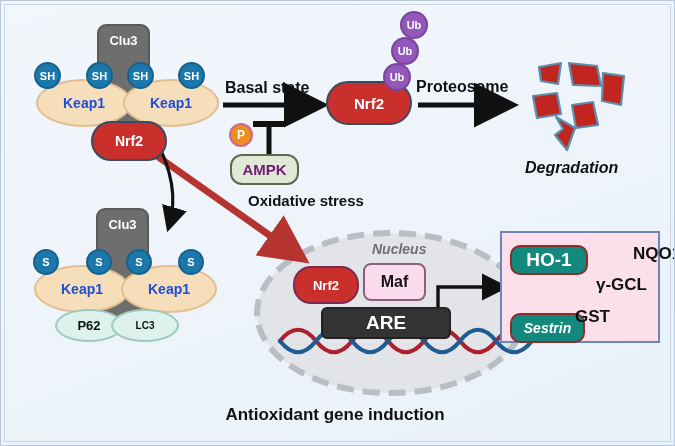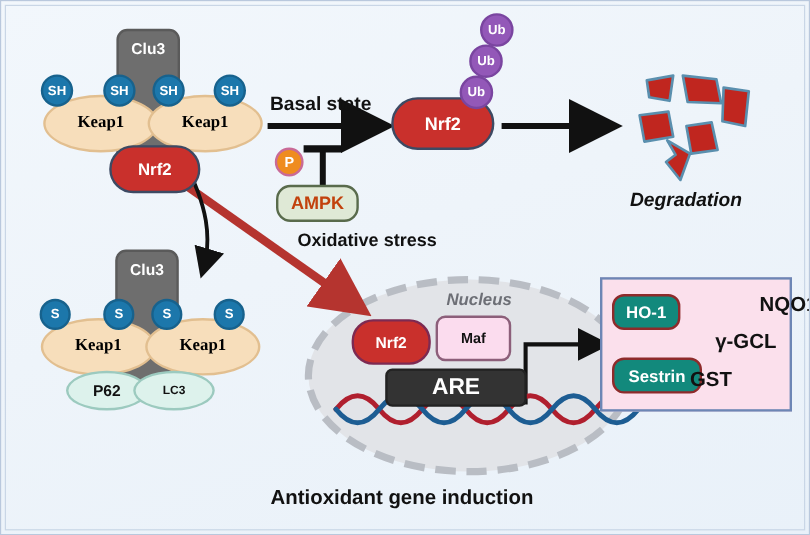--- a/index.html
+++ b/index.html
@@ -16,27 +16,27 @@
     content:"";position:absolute;left:3px;top:3px;right:3px;bottom:3px;
     border:1px solid #c9d6e6;pointer-events:none;
   }
   .lbl{position:absolute;white-space:nowrap;font-weight:bold;color:#111;}
   .node{position:absolute;display:flex;align-items:center;justify-content:center;
         text-align:center;font-weight:bold;box-sizing:border-box;}
   svg{position:absolute;left:0;top:0;overflow:visible;}
 
   
   .clu3{background:#6e6e6e;border:2px solid #5a5a5a;border-radius:9px;color:#ffffff;}
-  .keap1{background:#f7debb;border:2px solid #e2bf90;border-radius:50%;color:#000000;font-family:Liberation Serif, serif;}
+  .keap1{background:#f7debb;border:2px solid #e2bf90;border-radius:50%;color:#1d4ed8;}
   .nrf2{background:#c9302c;border:2px solid #3d4a63;border-radius:22px;color:#ffffff;}
   .nrf2b{background:#c9302c;border:2px solid #7d2a52;border-radius:18px;color:#ffffff;}
   .sh{background:#1c77ab;border:2px solid #17628d;border-radius:50%;color:#ffffff;text-align:center;}
   .ub{background:#9358b8;border:2px solid #7a45a0;border-radius:50%;color:#ffffff;}
   .pcirc{background:#ef8c1f;border:2px solid #c96a96;border-radius:50%;color:#ffffff;}
-  .ampk{background:#dfe9d6;border:2px solid #596b4c;border-radius:12px;color:#c2410c;}
+  .ampk{background:#dfe9d6;border:2px solid #596b4c;border-radius:12px;color:#701a75;}
   .p62,.lc3{background:#ddf2ec;border:2px solid #9ccabf;border-radius:50%;color:#111;}
   .maf{background:#fbdcee;border:2px solid #8c5f7a;border-radius:8px;color:#111;}
   .are{background:#333333;border:2px solid #222;border-radius:6px;color:#ffffff;}
   .genebox{background:#fbe0ec;border:2px solid #6d86b5;box-sizing:border-box;}
   .gp{background:#12897c;border:2px solid #8e2b2b;border-radius:10px;color:#ffffff;}
   .ital{font-style:italic;}
 </style>
 </head>
 <body>
 
@@ -133,20 +133,21 @@
   <div class="node ub" style="left:382px;top:62px;width:28px;height:28px;font-size:11px;">
     <span>Ub</span>
   </div>
   <div class="node ub" style="left:390px;top:36px;width:28px;height:28px;font-size:11px;">
     <span>Ub</span>
   </div>
   <div class="node ub" style="left:399px;top:10px;width:28px;height:28px;font-size:11px;">
     <span>Ub</span>
   </div>
 
+  <div class="lbl" style="left:415px;top:77px;font-size:16px;">Proteosome</div>
   <div class="lbl ital" style="left:524px;top:134px;font-size:16px;margin-top:24px;">Degradation</div>
 
   <div class="node clu3" style="left:95px;top:207px;width:53px;height:120px;font-size:13px;align-items:flex-start;padding-top:7px;">
     <span>Clu3</span>
   </div>
   <div class="node keap1" style="left:33px;top:264px;width:96px;height:48px;font-size:14px;">
     <span>Keap1</span>
   </div>
   <div class="node keap1" style="left:120px;top:264px;width:96px;height:48px;font-size:14px;">
     <span>Keap1</span>
@@ -167,32 +168,32 @@
     <span>P62</span>
   </div>
   <div class="node lc3" style="left:110px;top:308px;width:68px;height:33px;font-size:10px;">
     <span>LC3</span>
   </div>
 
   <div class="lbl ital" style="left:371px;top:240px;font-size:14px;color:#6d6f76;">Nucleus</div>
   <div class="node nrf2b" style="left:292px;top:265px;width:66px;height:38px;font-size:13px;">
     <span>Nrf2</span>
   </div>
-  <div class="node maf" style="left:362px;top:262px;width:63px;height:38px;font-size:12px;">
+  <div class="node maf" style="left:362px;top:262px;width:63px;height:38px;font-size:16px;">
     <span>Maf</span>
   </div>
-  <div class="node are" style="left:320px;top:306px;width:118px;height:32px;font-size:19px;">
+  <div class="node are" style="left:320px;top:306px;width:130px;height:32px;font-size:19px;">
     <span>ARE</span>
   </div>
 
   <div class="genebox" style="position:absolute;left:499px;top:230px;width:160px;height:112px;"></div>
-  <div class="node gp" style="left:509px;top:244px;width:57px;height:30px;font-size:14px;">
+  <div class="node gp" style="left:509px;top:244px;width:78px;height:30px;font-size:19px;">
     <span>HO-1</span>
   </div>
-  <div class="node gp" style="left:509px;top:297px;width:75px;height:30px;font-size:14px;">
+  <div class="node gp" style="left:509px;top:312px;width:75px;height:30px;font-size:14px;font-style:italic;">
     <span>Sestrin</span>
   </div>
   <div class="lbl" style="left:598px;top:243px;font-size:17px;margin-left:34px;">NQO1</div>
   <div class="lbl" style="left:595px;top:274px;font-size:17px;">γ-GCL</div>
   <div class="lbl" style="left:574px;top:306px;font-size:17px;">GST</div>
 
   <div class="lbl" style="left:0;top:404px;width:668px;text-align:center;font-size:17px;">Antioxidant gene induction</div>
 
 </div>
 

